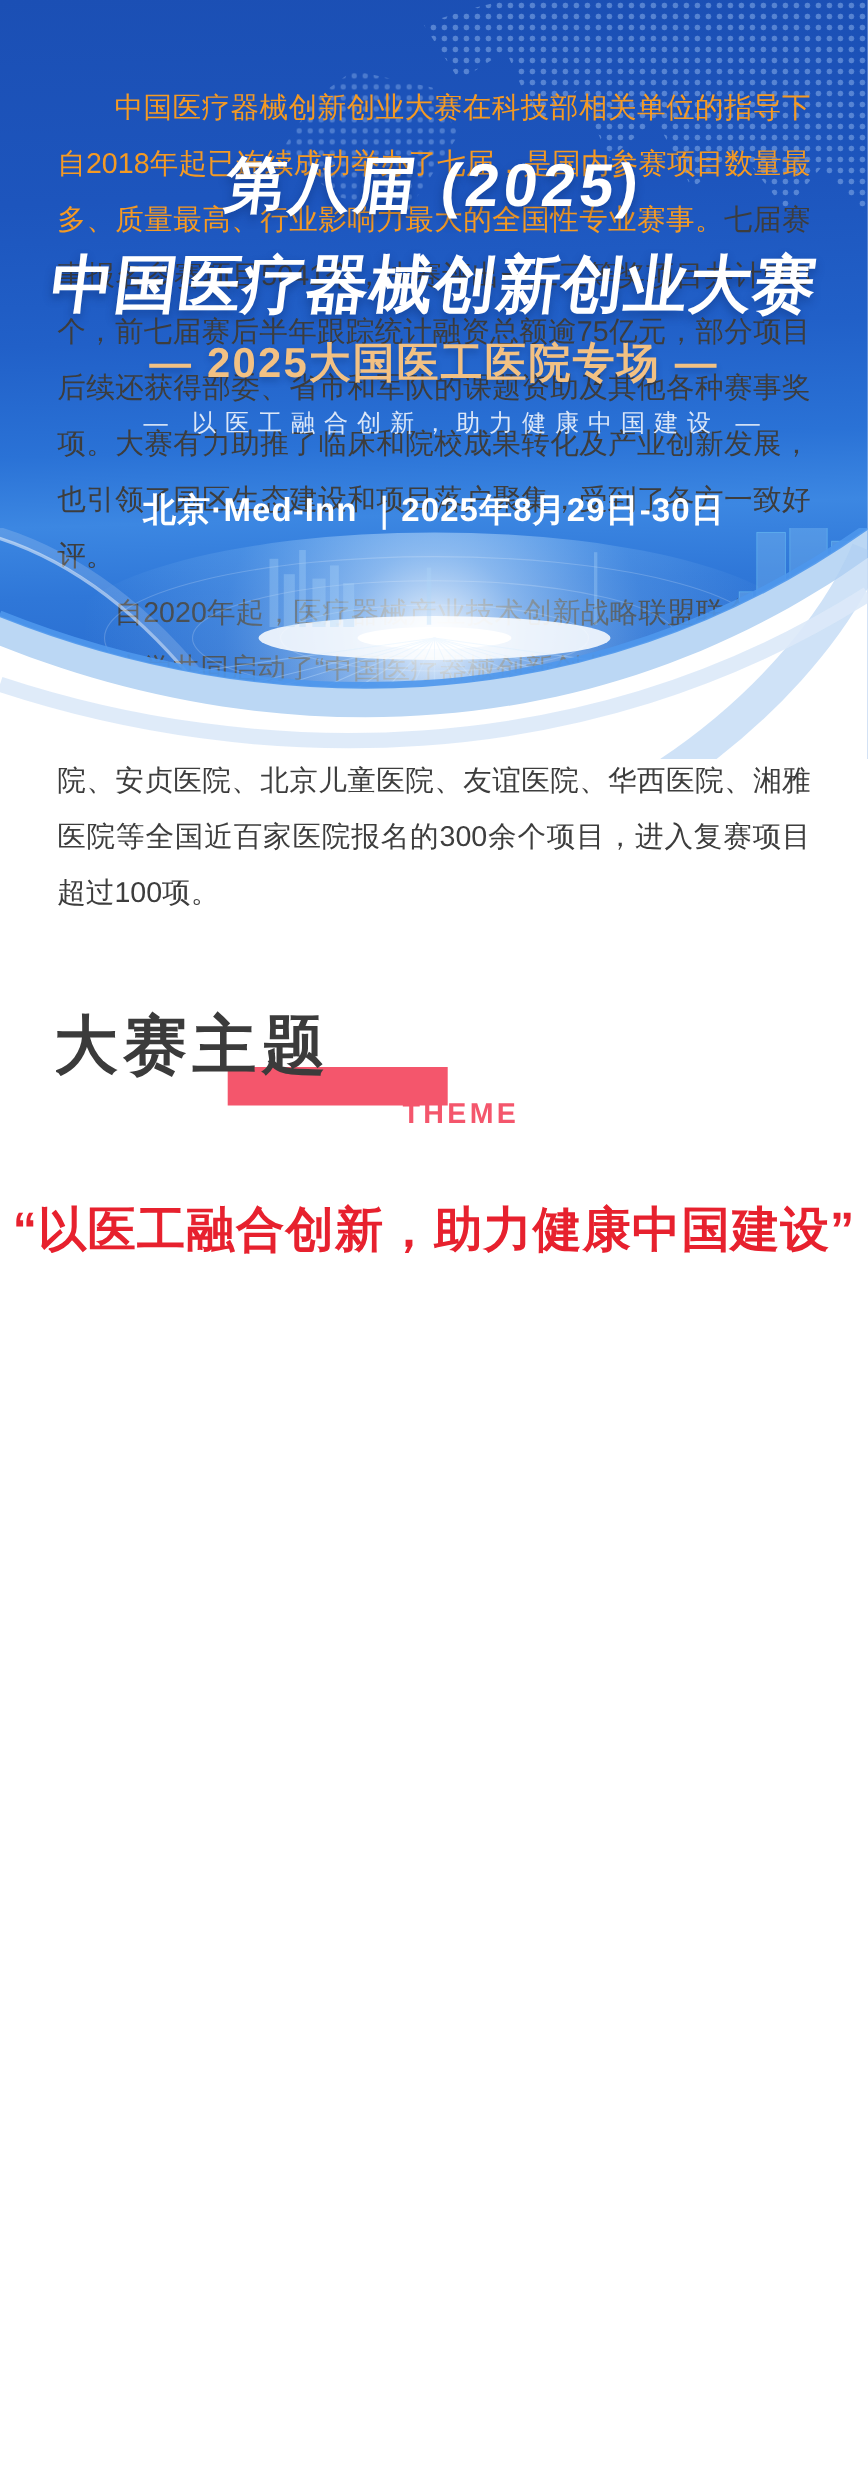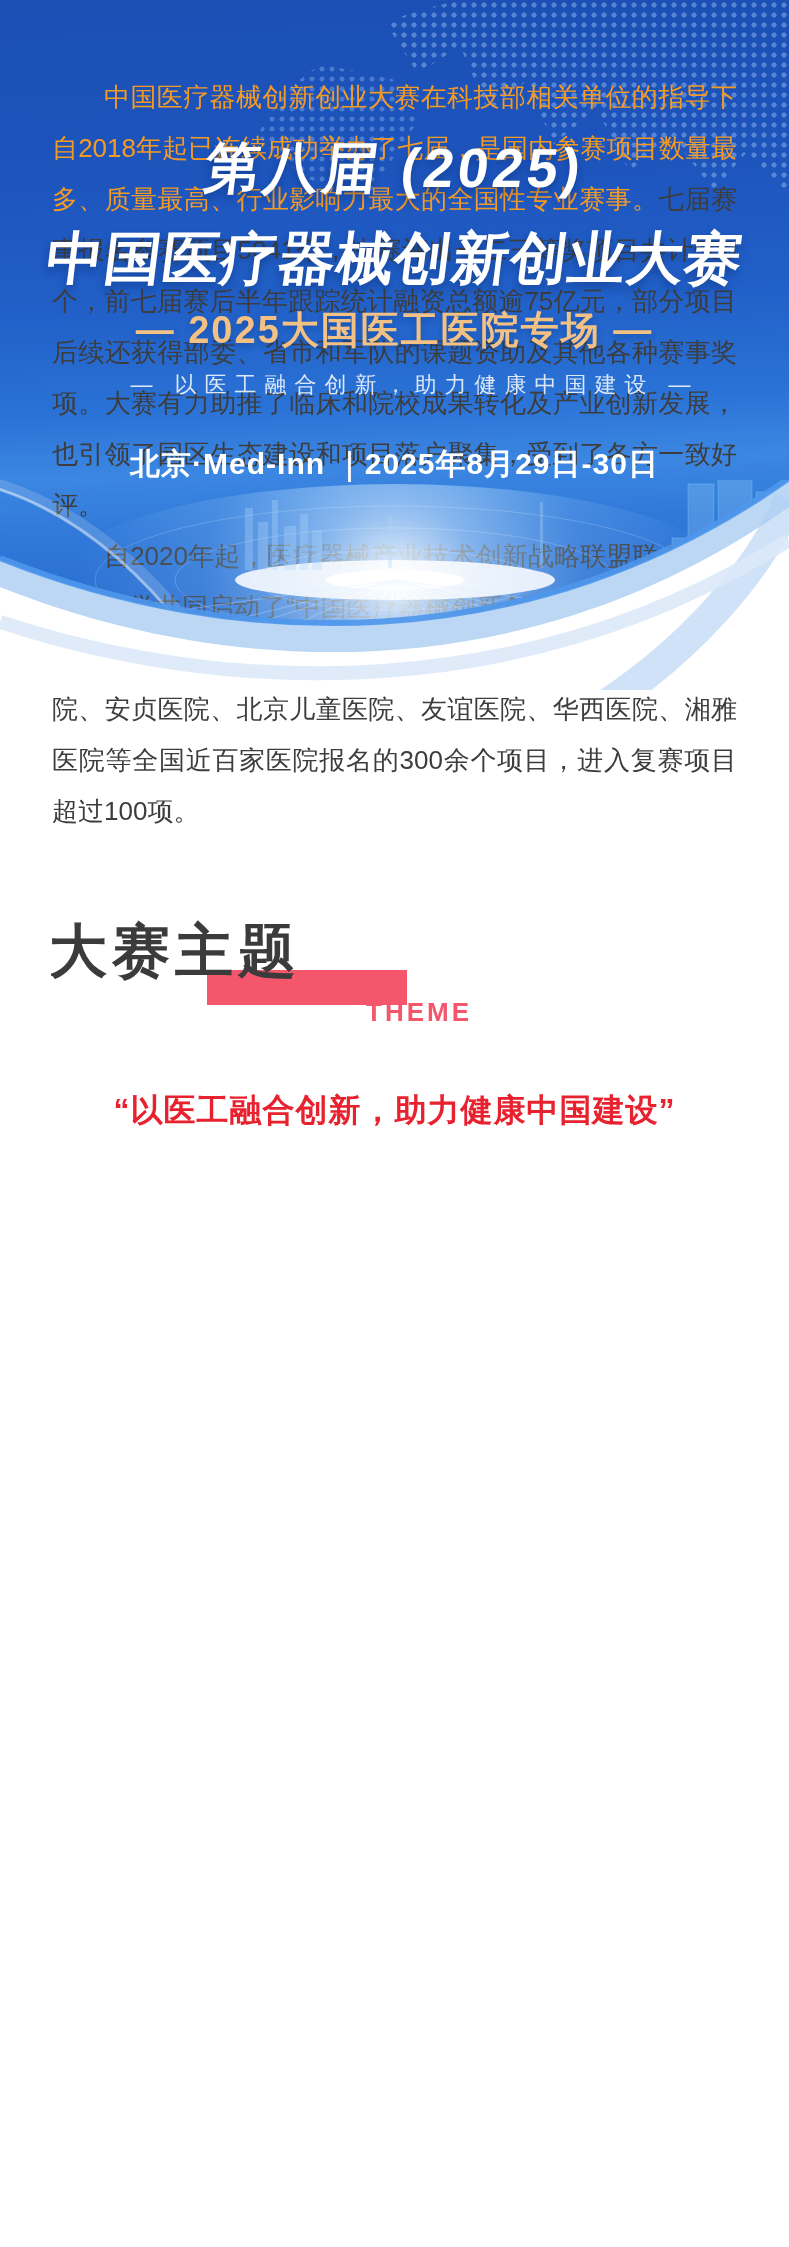--- a/index.html
+++ b/index.html
@@ -70,21 +70,21 @@
     position:relative;z-index:2;margin:0;
     font-size:58px;line-height:60px;font-weight:900;color:#3B3B3B;letter-spacing:5px;
   }
   .theme-sub{
     position:relative;z-index:2;margin-top:14px;
     font-size:26px;line-height:34px;font-weight:700;color:#F4566C;letter-spacing:3px;text-align:center;
   }
 
   .quote{
     margin-top:56px;text-align:center;
-    font-size:32px;font-weight:900;color:#E7212E;letter-spacing:1px;
+    font-size:44px;font-weight:900;color:#E7212E;letter-spacing:1px;
   }
 </style>
 </head>
 <body>
 
 <div class="poster">
 
   <div class="banner">
     <div class="dotmap"></div>
     <div class="dotmap2"></div>

